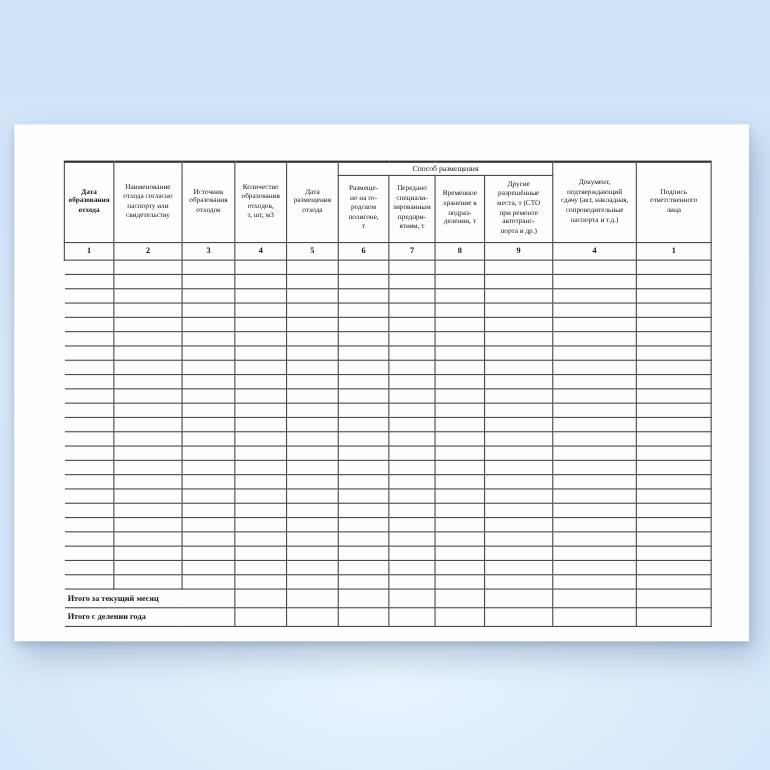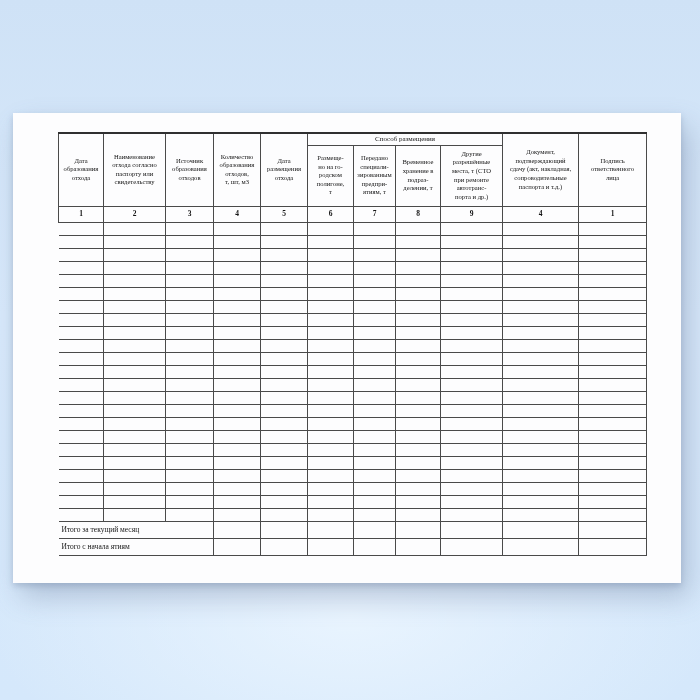--- a/index.html
+++ b/index.html
@@ -13,21 +13,21 @@
       linear-gradient(180deg,#cfe2f6 0%, #d8e9fb 45%, #d5e8fb 100%);
     font-family:"Liberation Serif","DejaVu Serif",serif;
     color:var(--ink);
   }
   .page{
     position:absolute;left:13px;top:113px;width:668px;height:470px;
     background:var(--paper);
     box-shadow:0 3px 6px rgba(90,110,145,.28), 8px 14px 26px rgba(90,110,145,.33);
   }
   table.journal{
-    position:absolute;left:45px;top:19px;width:588px;
+    position:absolute;left:45px;top:33px;width:588px;
     border-collapse:collapse;table-layout:fixed;
     color:var(--ink);
   }
   .journal th,.journal td{
     border:1px solid var(--line);
     padding:0;margin:0;
     font-weight:normal;
     overflow:hidden;
   }
   thead th{
@@ -41,21 +41,21 @@
   tr.h3{height:16px;}
   tr.h3 th{font-size:7.5px;font-weight:bold;line-height:1;}
   tbody tr.dr{height:13px;}
   tfoot tr{height:17px;}
   tfoot td.tl{
     font-size:7.5px;text-align:left;vertical-align:middle;
     padding-left:3px;white-space:nowrap;
   }
   
   tbody td:first-child,tfoot td:first-child{border-left:none;}
-  td.c0,th.c0{position:relative;}
+  td.c0,th.c0{position:relative;font-weight:bold;}
   tbody td.c0::after,tfoot td.c0::after,tr.h3 th.c0::after{
     content:"";position:absolute;left:-11px;bottom:-1px;width:11px;height:1px;background:var(--line);
   }
   tr.h3 th.c0::before{
     content:"";position:absolute;left:-11px;top:-1px;width:11px;height:1px;background:var(--line);
   }
 </style>
 </head>
 <body>
 
@@ -446,21 +446,21 @@
         <td></td>
           <td></td>
         <td></td>
           <td></td>
         <td></td>
           <td></td>
         <td></td>
           <td></td>
       </tr>
       <tr>
-        <td colspan="3" class="c0 tl">Итого с начала ятиям</td>
+        <td colspan="3" class="c0 tl">Итого с делении года</td>
         <td></td>
           <td></td>
         <td></td>
           <td></td>
         <td></td>
           <td></td>
         <td></td>
           <td></td>
       </tr>
     </tfoot>

